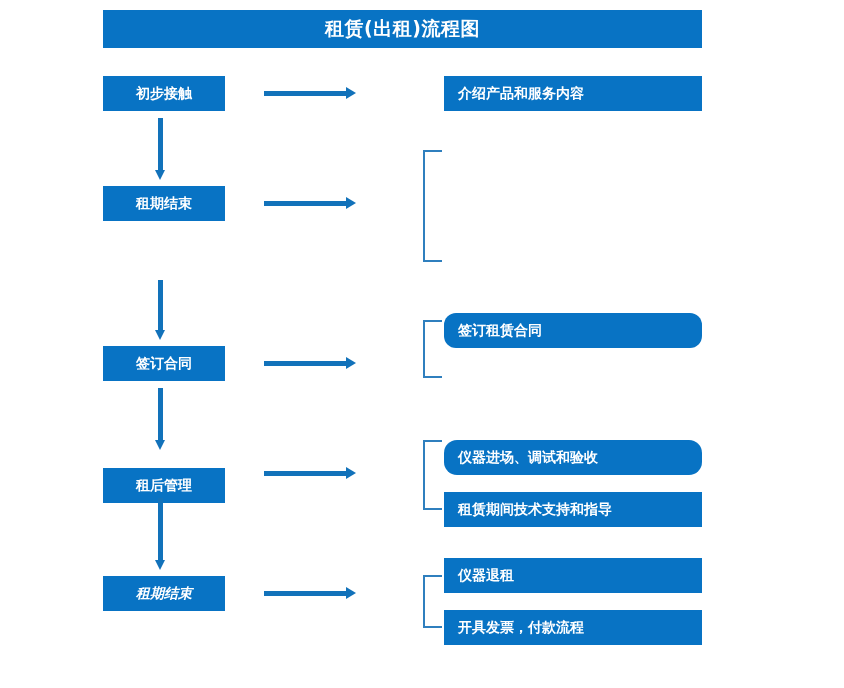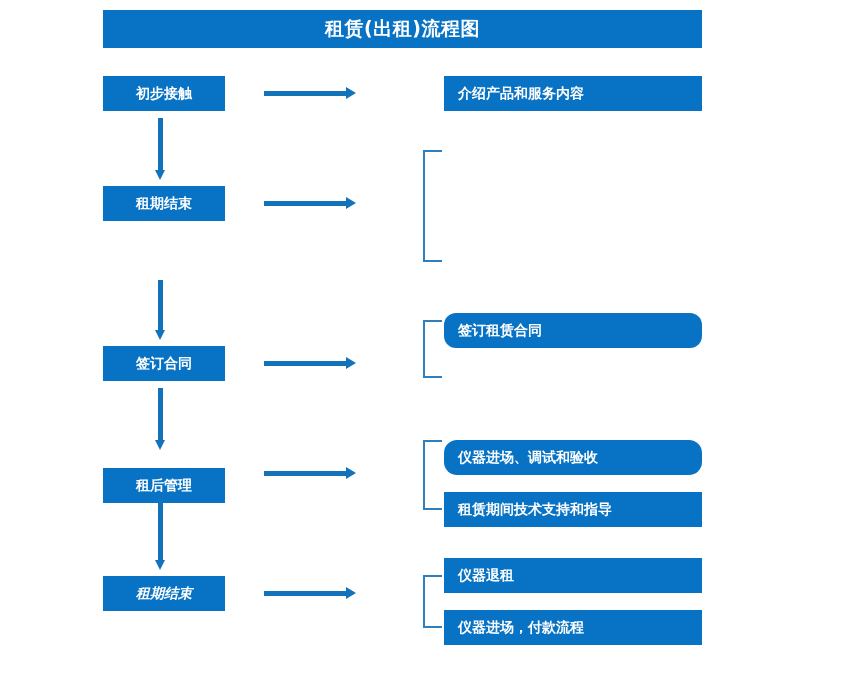--- a/index.html
+++ b/index.html
@@ -159,16 +159,16 @@
   <div class="node detail-node" style="top:440px;border-radius:13px;">
     <span class="node-label">仪器进场、调试和验收</span>
   </div>
   <div class="node detail-node" style="top:492px;">
     <span class="node-label">租赁期间技术支持和指导</span>
   </div>
   <div class="node detail-node" style="top:558px;">
     <span class="node-label">仪器退租</span>
   </div>
   <div class="node detail-node" style="top:610px;">
-    <span class="node-label">仪器进场，付款流程</span>
+    <span class="node-label">开具发票，付款流程</span>
   </div>
 
 </div>
 
 </body></html>

